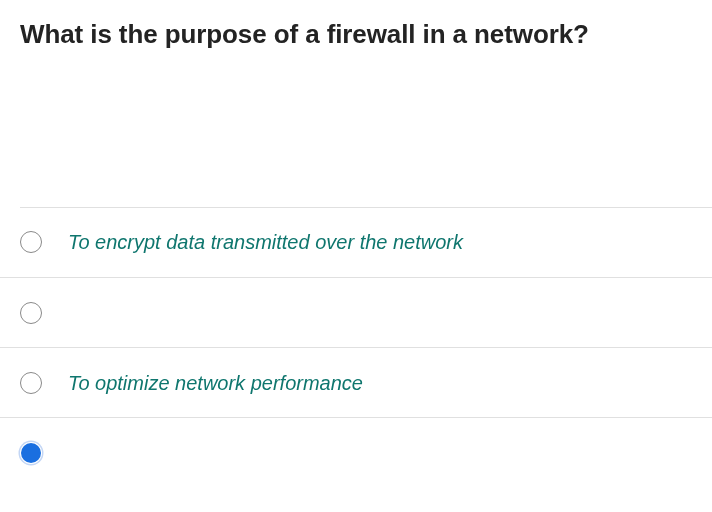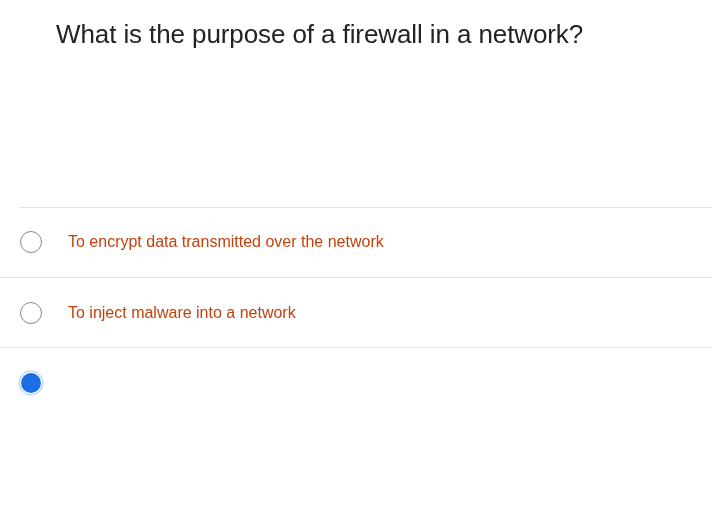--- a/index.html
+++ b/index.html
@@ -24,25 +24,24 @@
   }
 
   
   .question {
     position: absolute;
     left: 20px;
     top: 17px;
     right: 14px;
     font-size: 26px;
     line-height: 34px;
-    font-weight: 400;
+    font-weight: 700;
     color: #232323;
     letter-spacing: -0.1px;
     white-space: nowrap;
-    margin-left: 36px;
   }
 
   
   .options {
     position: absolute;
     left: 0;
     top: 207px;
     width: 712px;
   }
 
@@ -101,24 +100,25 @@
     position: absolute;
     left: 1px;
     top: 1px;
     width: 20px;
     height: 20px;
     border-radius: 50%;
     background: #1a6fe0;
   }
 
   .option-label {
-    font-size: 16px;
+    font-size: 20px;
     line-height: 26px;
-    color: #c2410c;
+    color: #0f766e;
     white-space: nowrap;
+    font-style: italic;
   }
 </style>
 </head>
 <body>
 
 <div class="quiz">
 
   <div class="question">What is the purpose of a firewall in a network?</div>
 
   <div class="options">
@@ -127,23 +127,28 @@
       <span class="radio">
         <span class="ring"></span>
       </span>
       <span class="option-label">To encrypt data transmitted over the network</span>
     </div>
 
     <div class="option-row">
       <span class="radio">
         <span class="ring"></span>
       </span>
-      <span class="option-label">To inject malware into a network</span>
     </div>
 
+    <div class="option-row">
+      <span class="radio">
+        <span class="ring"></span>
+      </span>
+      <span class="option-label">To optimize network performance</span>
+    </div>
 
     <div class="option-row">
       <span class="radio checked">
         <span class="halo"></span>
         <span class="dot"></span>
       </span>
     </div>
 
   </div>
 </div>

